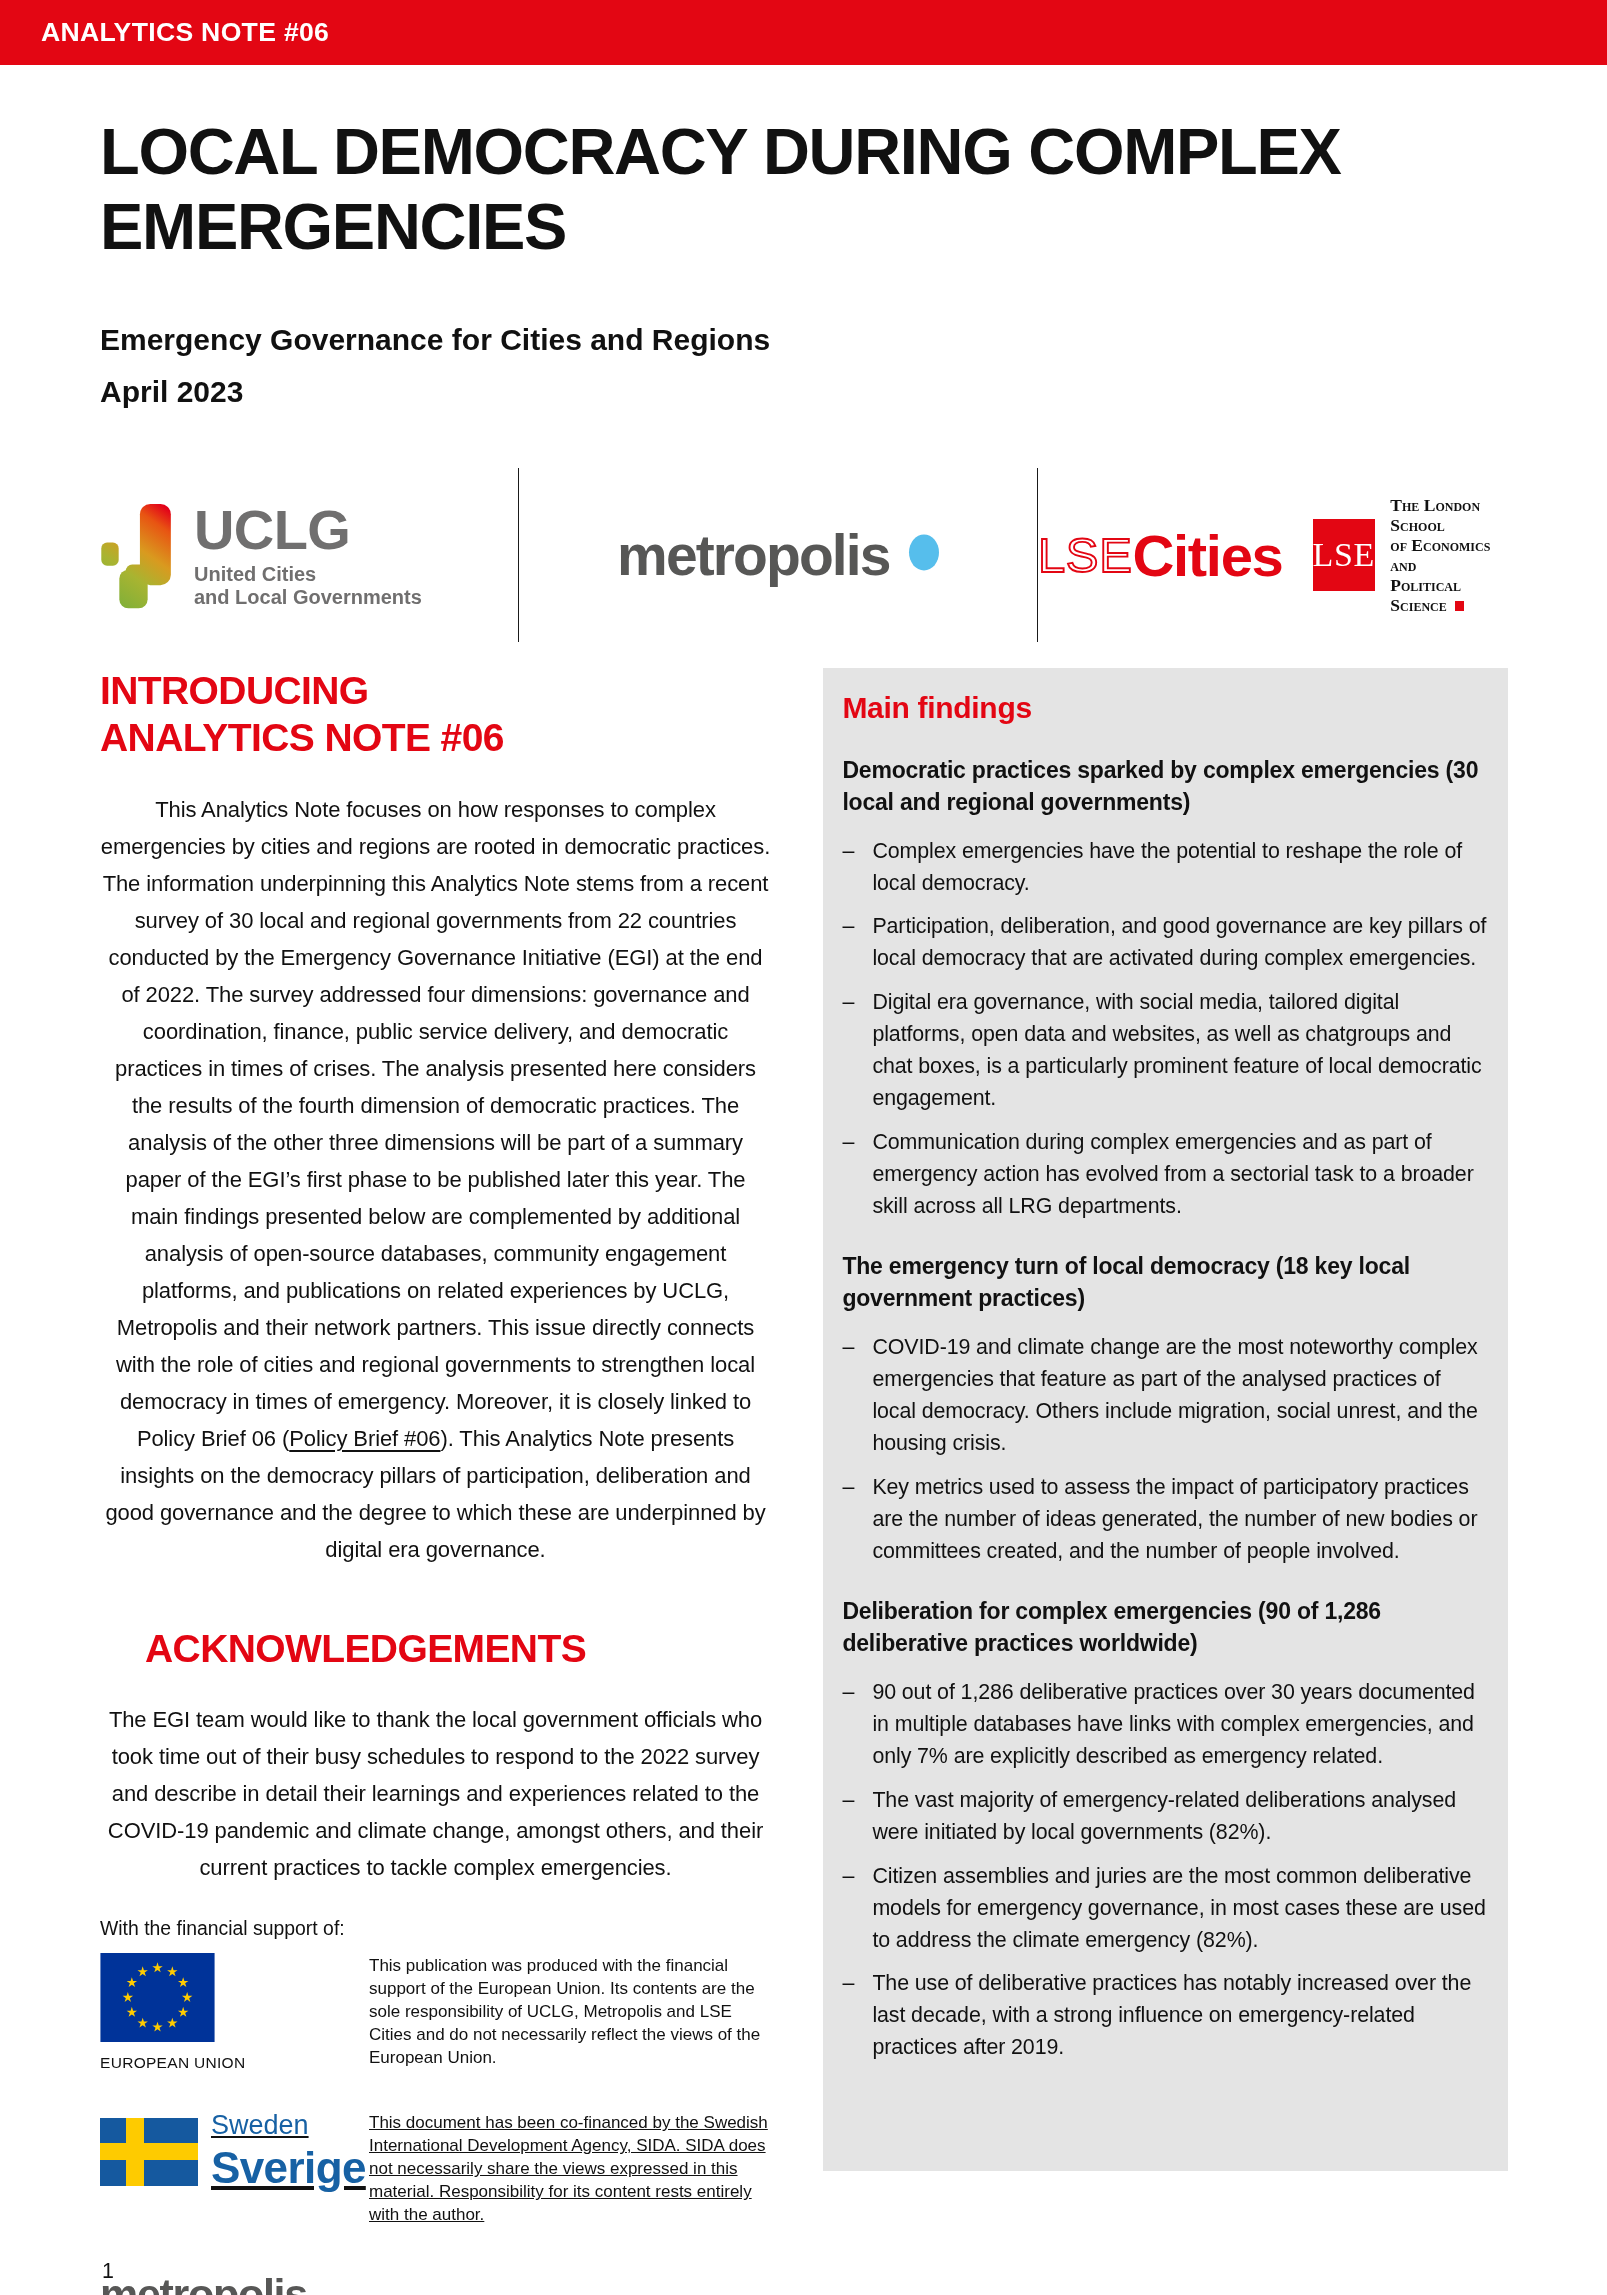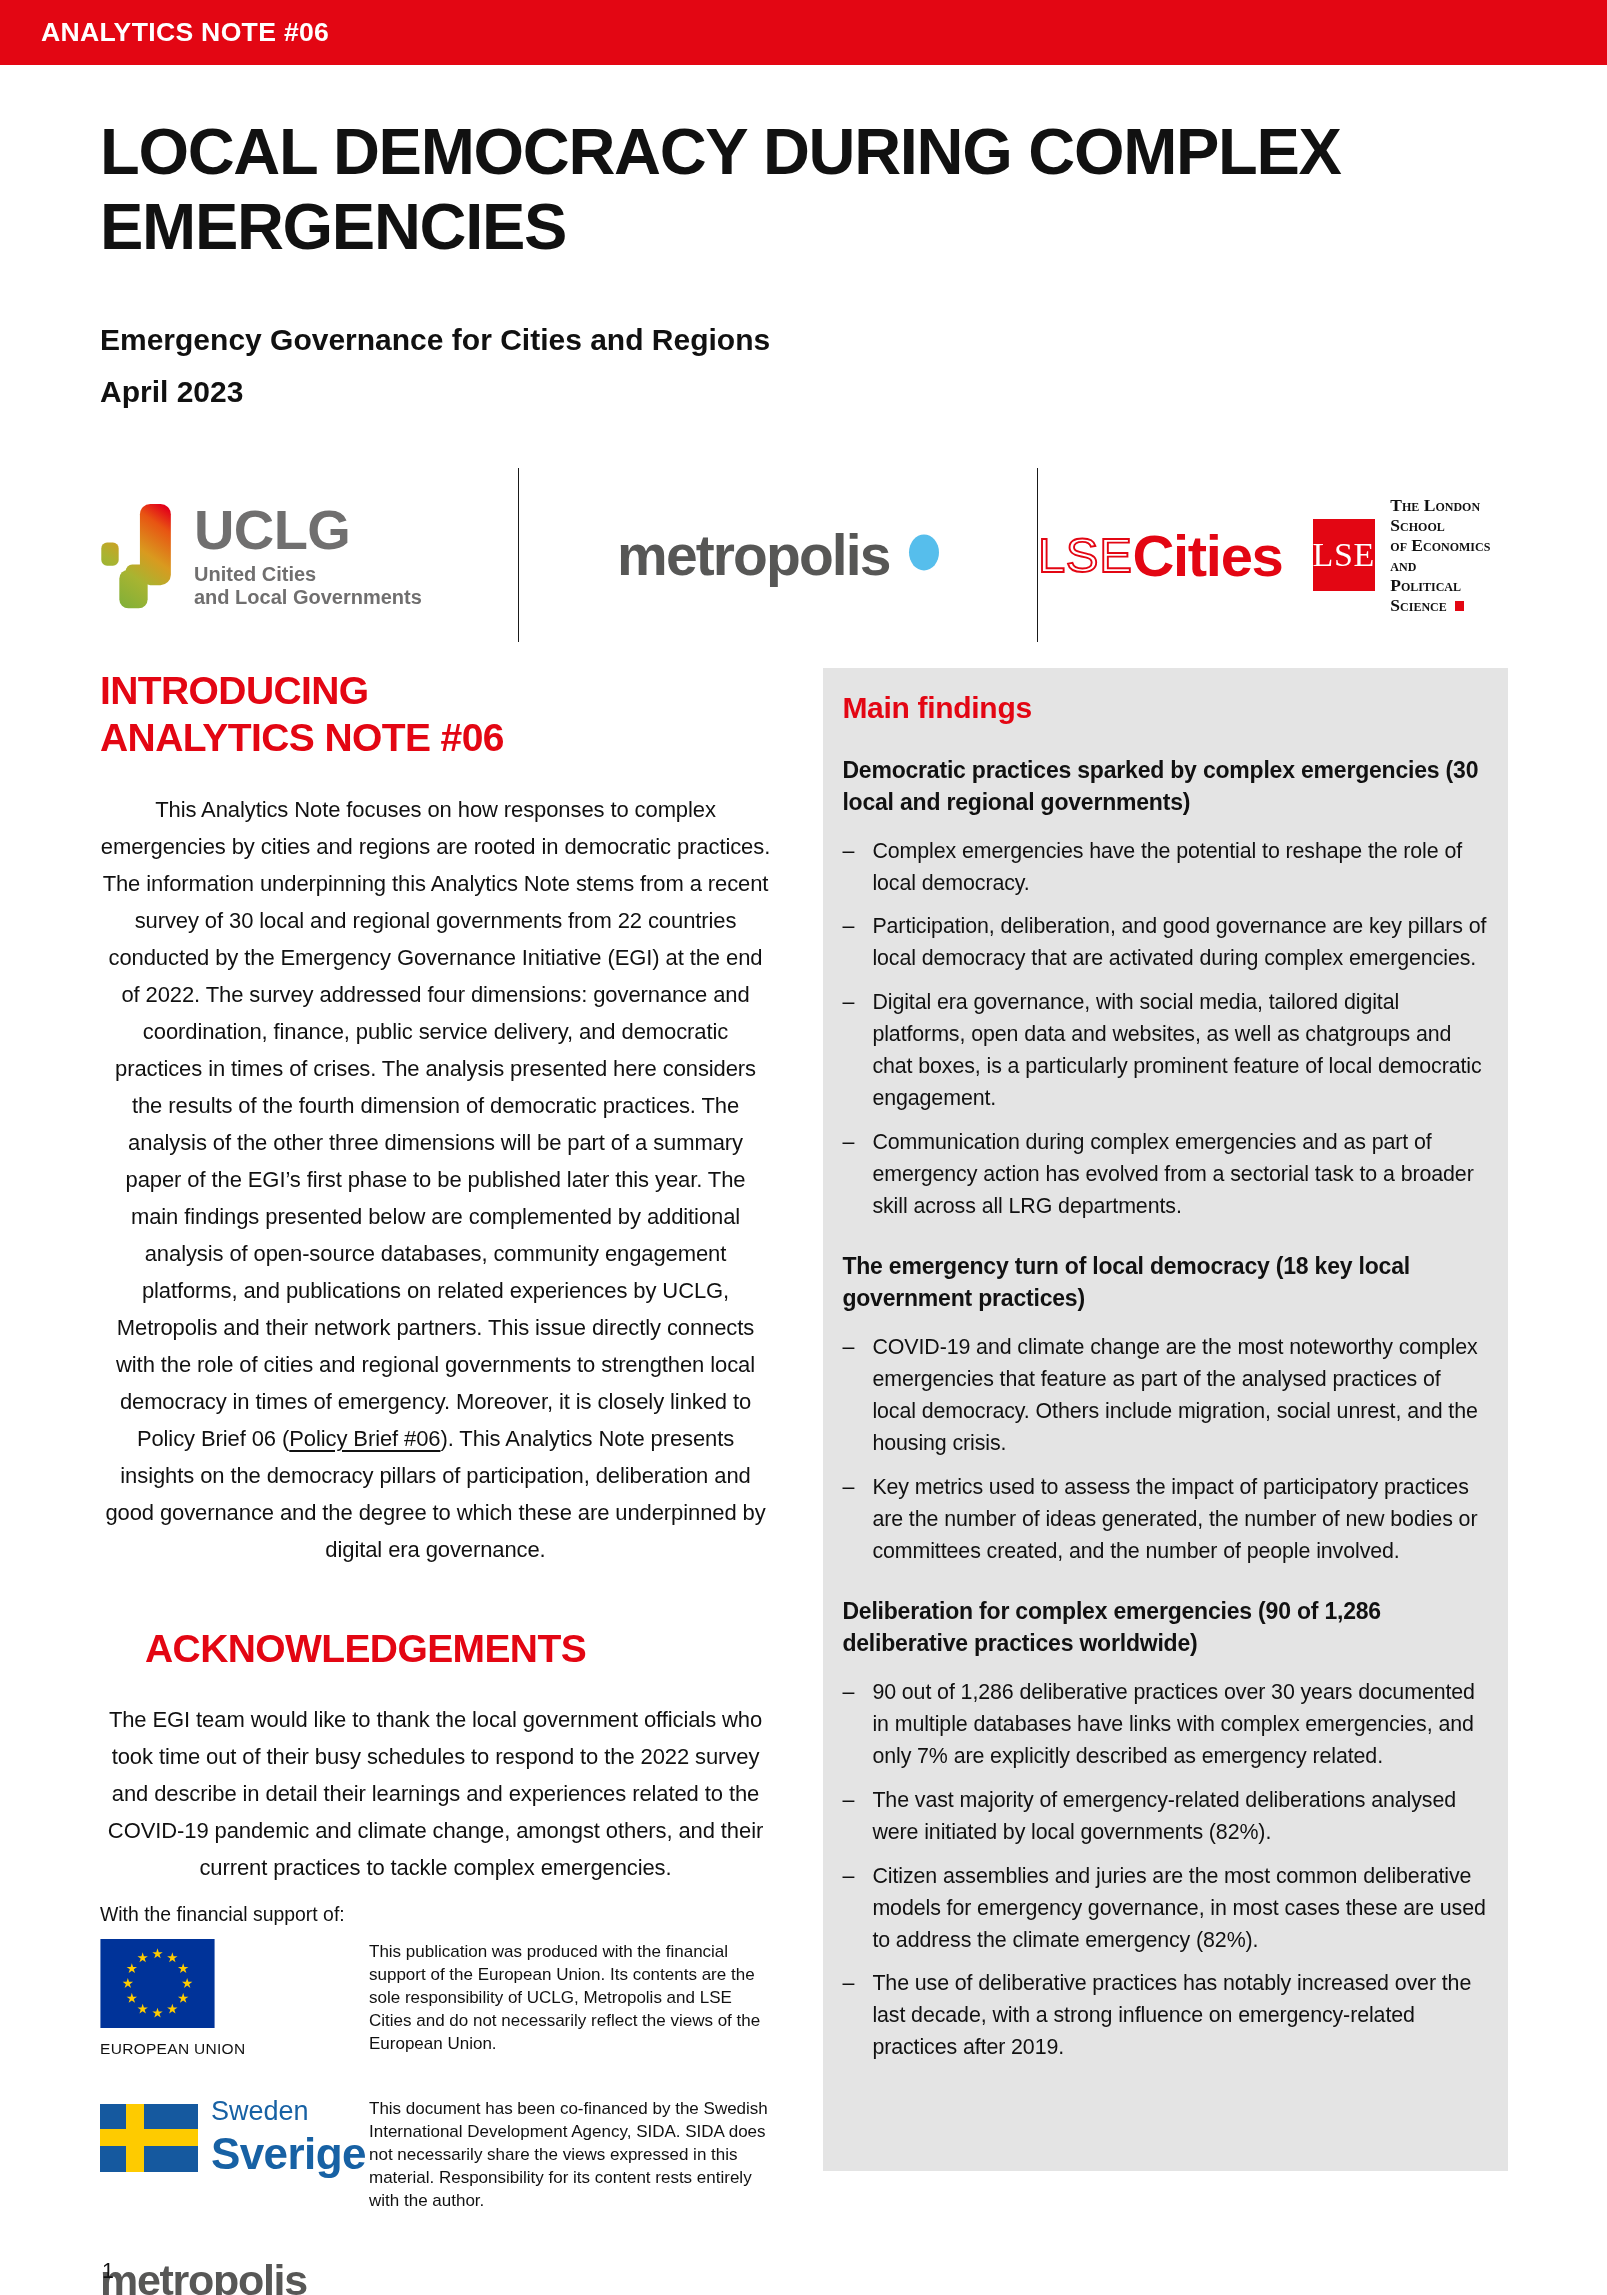--- a/index.html
+++ b/index.html
@@ -57,24 +57,24 @@
 
   
   .col-left{position:absolute;left:100px;top:667px;width:671px;}
   .h2red{color:var(--red);font-size:39px;line-height:47px;font-weight:700;letter-spacing:-0.6px;}
   .body-p{font-size:22px;line-height:37px;letter-spacing:-0.1px;color:var(--ink);text-align:center;}
   .p-intro{margin-top:30px;}
   .h2-ack{margin-top:57px;margin-left:45px;}
   .p-ack{margin-top:28.5px;}
   .doc-link{color:var(--ink);text-decoration:underline;text-underline-offset:3.9px;}
 
-  .support-label{margin-top:17px;font-size:19.4px;color:var(--ink);}
+  .support-label{margin-top:31px;font-size:19.4px;color:var(--ink);}
   .fund-row{display:grid;grid-template-columns:269px 1fr;align-items:start;}
   .fund-row-eu{margin-top:13px;}
-  .fund-row-sida{margin-top:38px;}
+  .fund-row-sida{margin-top:38px;text-decoration:underline;}
   .disc{font-size:17px;line-height:23px;color:var(--ink);padding-top:1.3px;}
   .eu-caption{font-size:15.5px;letter-spacing:0.3px;margin-top:10.4px;color:var(--ink);}
   .flag-sweden{width:98px;height:68px;background:var(--swblue);position:relative;flex:0 0 auto;}
   .flag-sweden .cross-v{position:absolute;left:26px;top:0;width:18px;height:68px;background:var(--swyellow);}
   .flag-sweden .cross-h{position:absolute;left:0;top:25px;width:98px;height:17.5px;background:var(--swyellow);}
   .sweden-wrap{display:flex;align-items:center;}
   .sweden-words{margin-left:13px;color:var(--swtext);}
   .sweden-en{font-size:27px;font-weight:400;}
   .sweden-sv{font-size:44px;font-weight:700;margin-top:2.6px;letter-spacing:-0.6px;}
   .metro-footer{margin-top:44px;}

